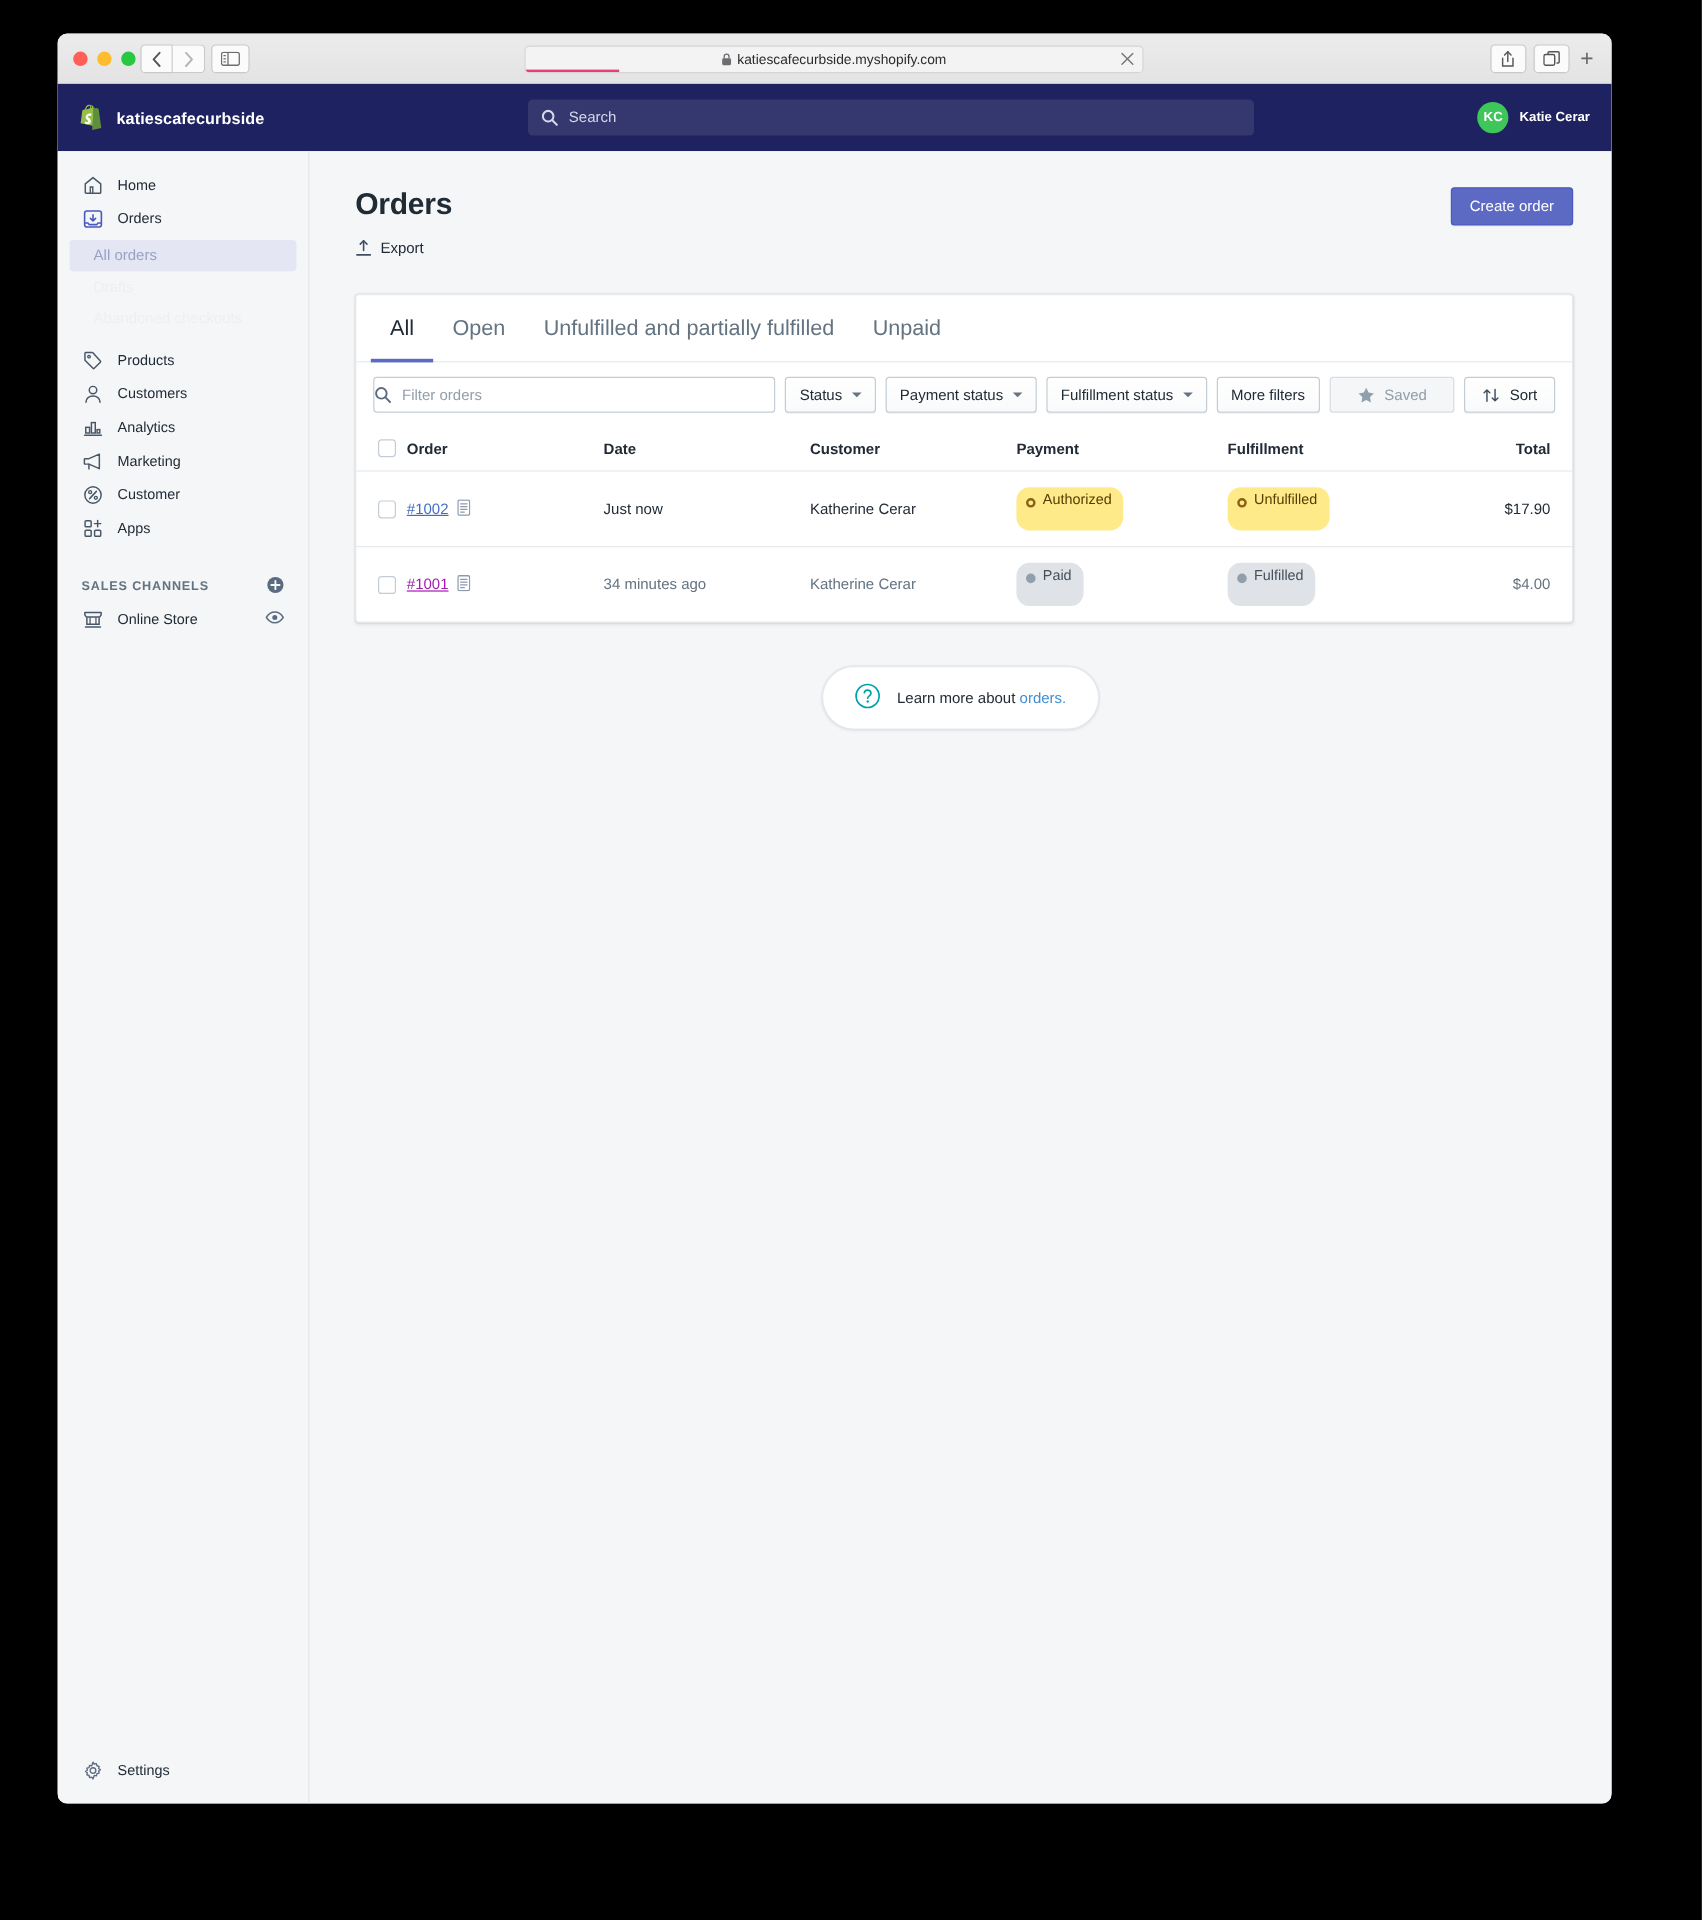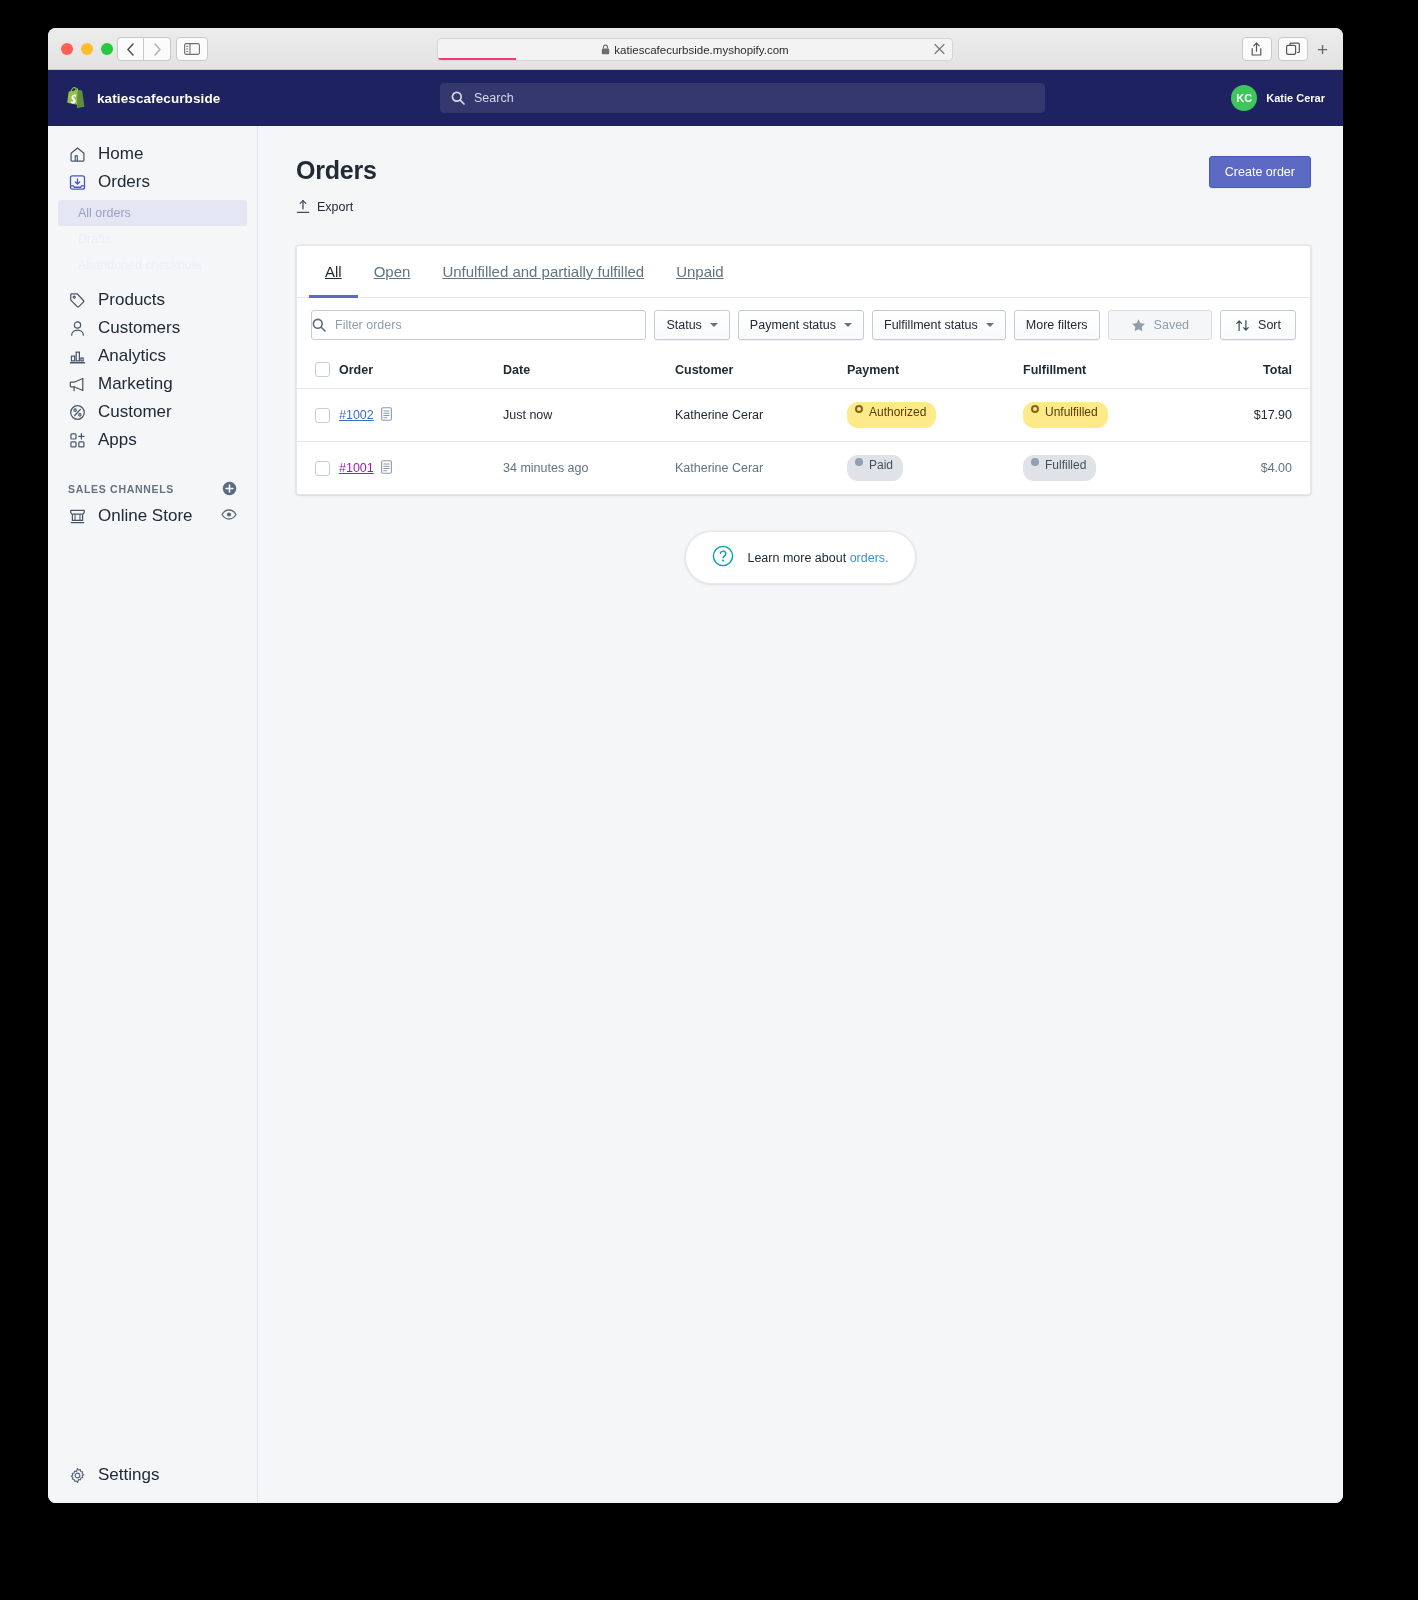--- a/index.html
+++ b/index.html
@@ -116,21 +116,21 @@
     width: 210px;
     background: #f4f6f8;
     border-right: 1px solid #dfe3e8;
     position: relative;
     flex-shrink: 0;
   }
   .navitem {
     display: flex; align-items: center; gap: 12px;
     height: 28px; margin: 0 10px;
     padding-left: 10px; border-radius: 3px;
-    color: #212b36; font-size: 17px;
+    color: #212b36; font-size: 12px;
   }
   .navitem .ico { width: 18px; height: 18px; display: flex; align-items: center; justify-content: center; flex-shrink: 0; }
   .subitem {
     display: flex; align-items: center;
     height: 26px; margin: 0 10px; padding-left: 20px;
     border-radius: 3px; font-size: 12.5px; color: #637381;
   }
   .subitem.active { background: #e4e7f3; color: #9aa2c4; }
   .subitem.ghost { color: #edeff4; }
   .navgroup { margin-top: 22px; }
@@ -165,24 +165,23 @@
     background: #ffffff;
     border: 1px solid #e6e9ec;
     border-radius: 3px;
     box-shadow: 0 0 0 1px rgba(63,63,68,.05), 0 1px 3px 0 rgba(63,63,68,.10);
   }
 
   
   .tabs { display: flex; border-bottom: 1px solid #e6e9ec; padding-left: 12px; }
   .tab {
     padding: 17px 16px 15px 16px;
-    font-size: 15px; color: #637381;
+    font-size: 18px; color: #637381;
     border-bottom: 3px solid transparent;
     margin-bottom: -1px;
-    text-decoration: underline;
   }
   .tab.active { color: #212b36; border-bottom-color: #5c6ac4; font-weight: normal; }
 
   
   .filterrow { display: flex; align-items: center; padding: 12px 14px; gap: 8px; }
   .filterinput {
     flex: 1; height: 30px;
     border: 1px solid #c4cdd5; border-radius: 3px;
     display: flex; align-items: center; gap: 9px; 
     background: #ffffff;
@@ -220,22 +219,22 @@
   .col-ful { width: 210px; }
   .col-total { text-align: right; padding-right: 18px !important; }
   .chk {
     width: 15px; height: 15px; border: 1px solid #c4cdd5;
     border-radius: 3px; background: #ffffff;
   }
   .ordlink { color: #3f6ec0; display: inline-flex; align-items: center; gap: 7px; }
   .muted { color: #637381; }
 
   .badge {
-    display: inline-flex; align-items: flex-start; gap: 6px;
-    border-radius: 11px; padding: 3px 10px 9px 8px;
+    display: inline-flex; align-items: flex-end; gap: 6px;
+    border-radius: 11px; padding: 3px 10px 19px 8px;
     font-size: 12px;
   }
   .badge.warn { background: #ffea8a; color: #573b00; }
   .badge.neutral { background: #dfe3e8; color: #454f5b; }
   .ring { width: 8px; height: 8px; border-radius: 50%; border: 2px solid #8a6116; }
   .filled { width: 8px; height: 8px; border-radius: 50%; background: #919eab; }
 
   
   .helpwrap { display: flex; justify-content: center; margin-top: 36px; }
   .helpcard {

